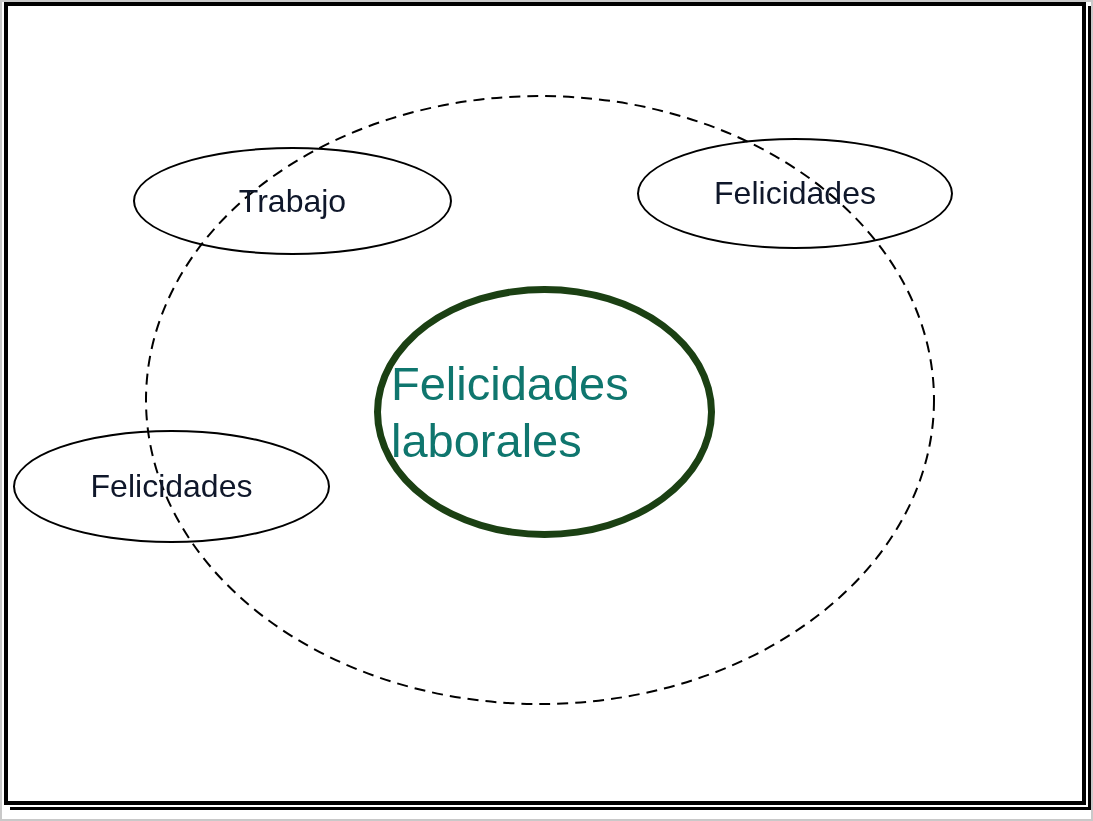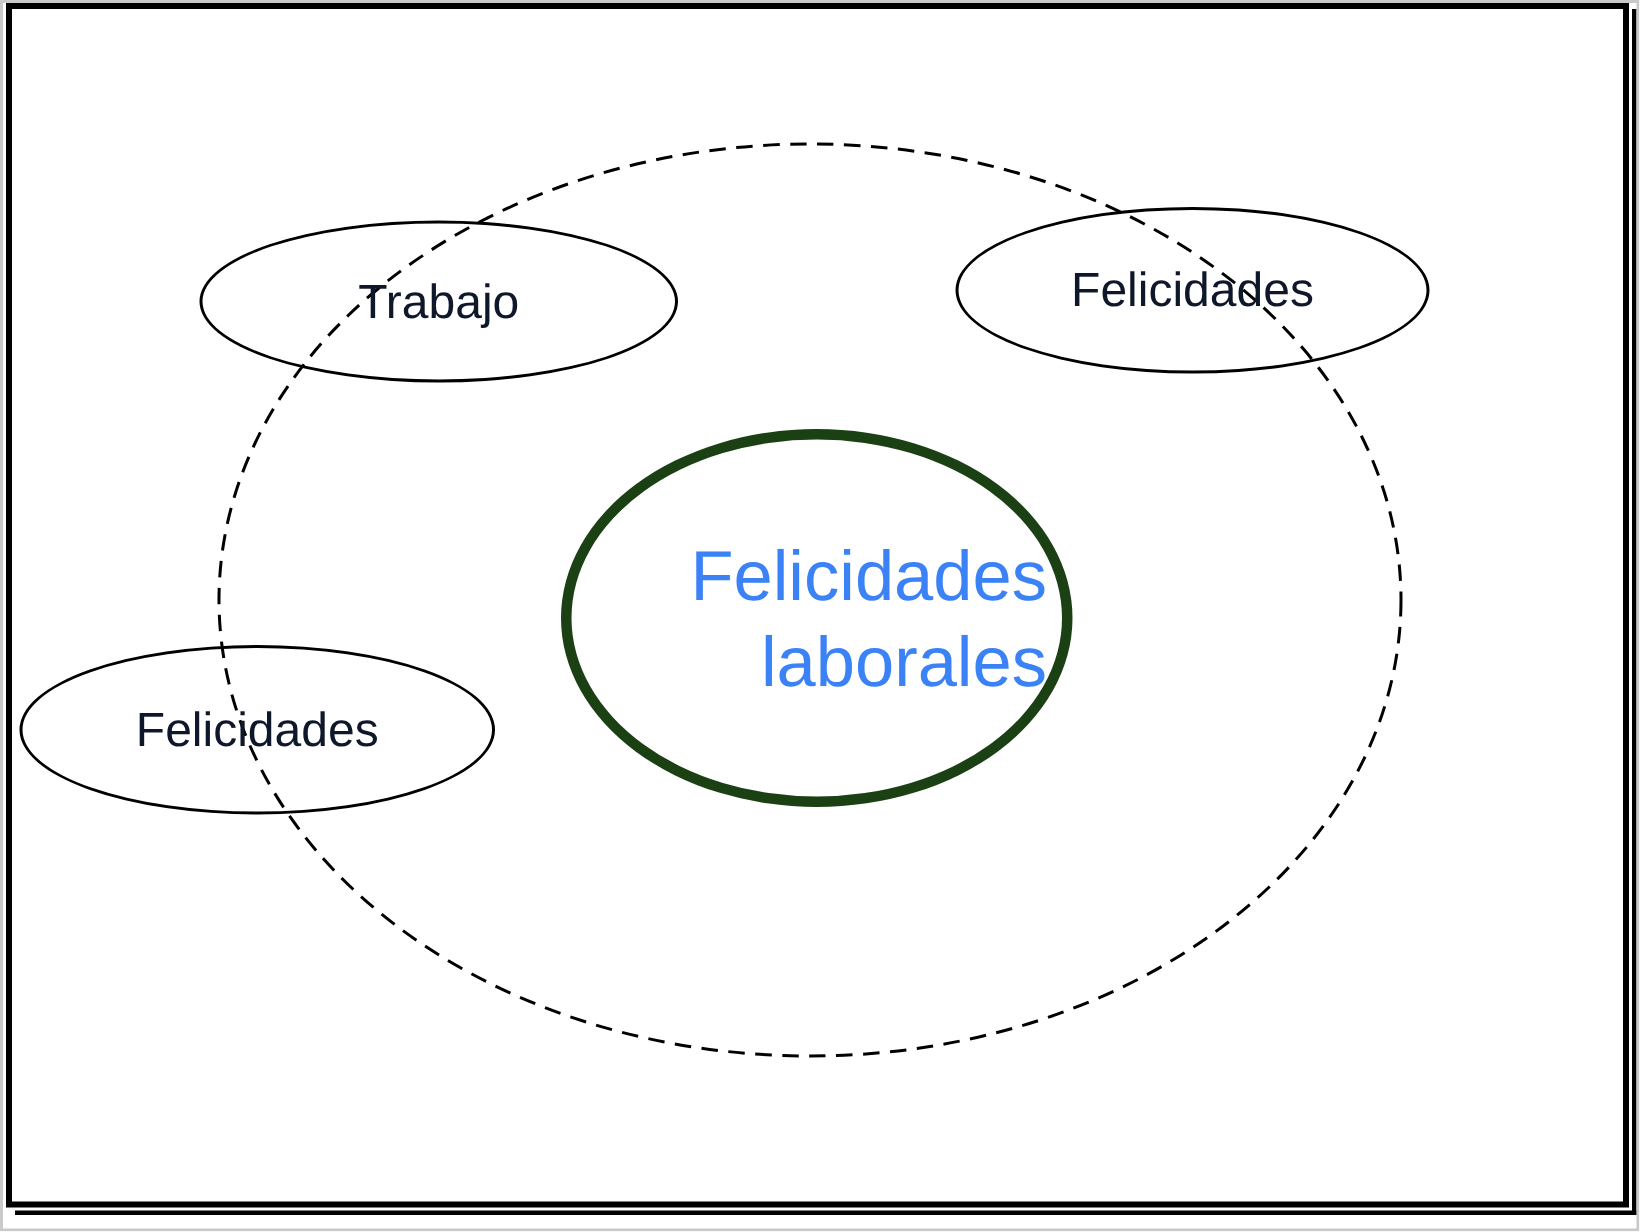--- a/index.html
+++ b/index.html
@@ -66,24 +66,24 @@
   .satellite {
     border: 2.5px solid #000;
     font-size: 32px;
   }
   .center-node {
     left: 374px;
     top: 286px;
     width: 341px;
     height: 252px;
     border: 7px solid #1b4013;
-    color: #3b82f6;
+    color: #0f766e;
     font-size: 47px;
     line-height: 1.22;
-    text-align: right;
+    text-align: left;
     box-sizing: border-box;
   }
   .center-node .lbl { padding: 0 10px; }
   .n-trabajo     { left: 133px; top: 147px; width: 315px; height: 104px; }
   .n-trabajador  { left: 637px; top: 138px; width: 312px; height: 107px; }
   .n-subalternos { left: 13px;  top: 430px; width: 313px; height: 109px; }
   .n-colegas     { left: 768px; top: 411px; width: 314px; height: 108px; }
   .n-jefes       { left: 374px; top: 631px; width: 317px; height: 108px; }
 </style>
 </head>

